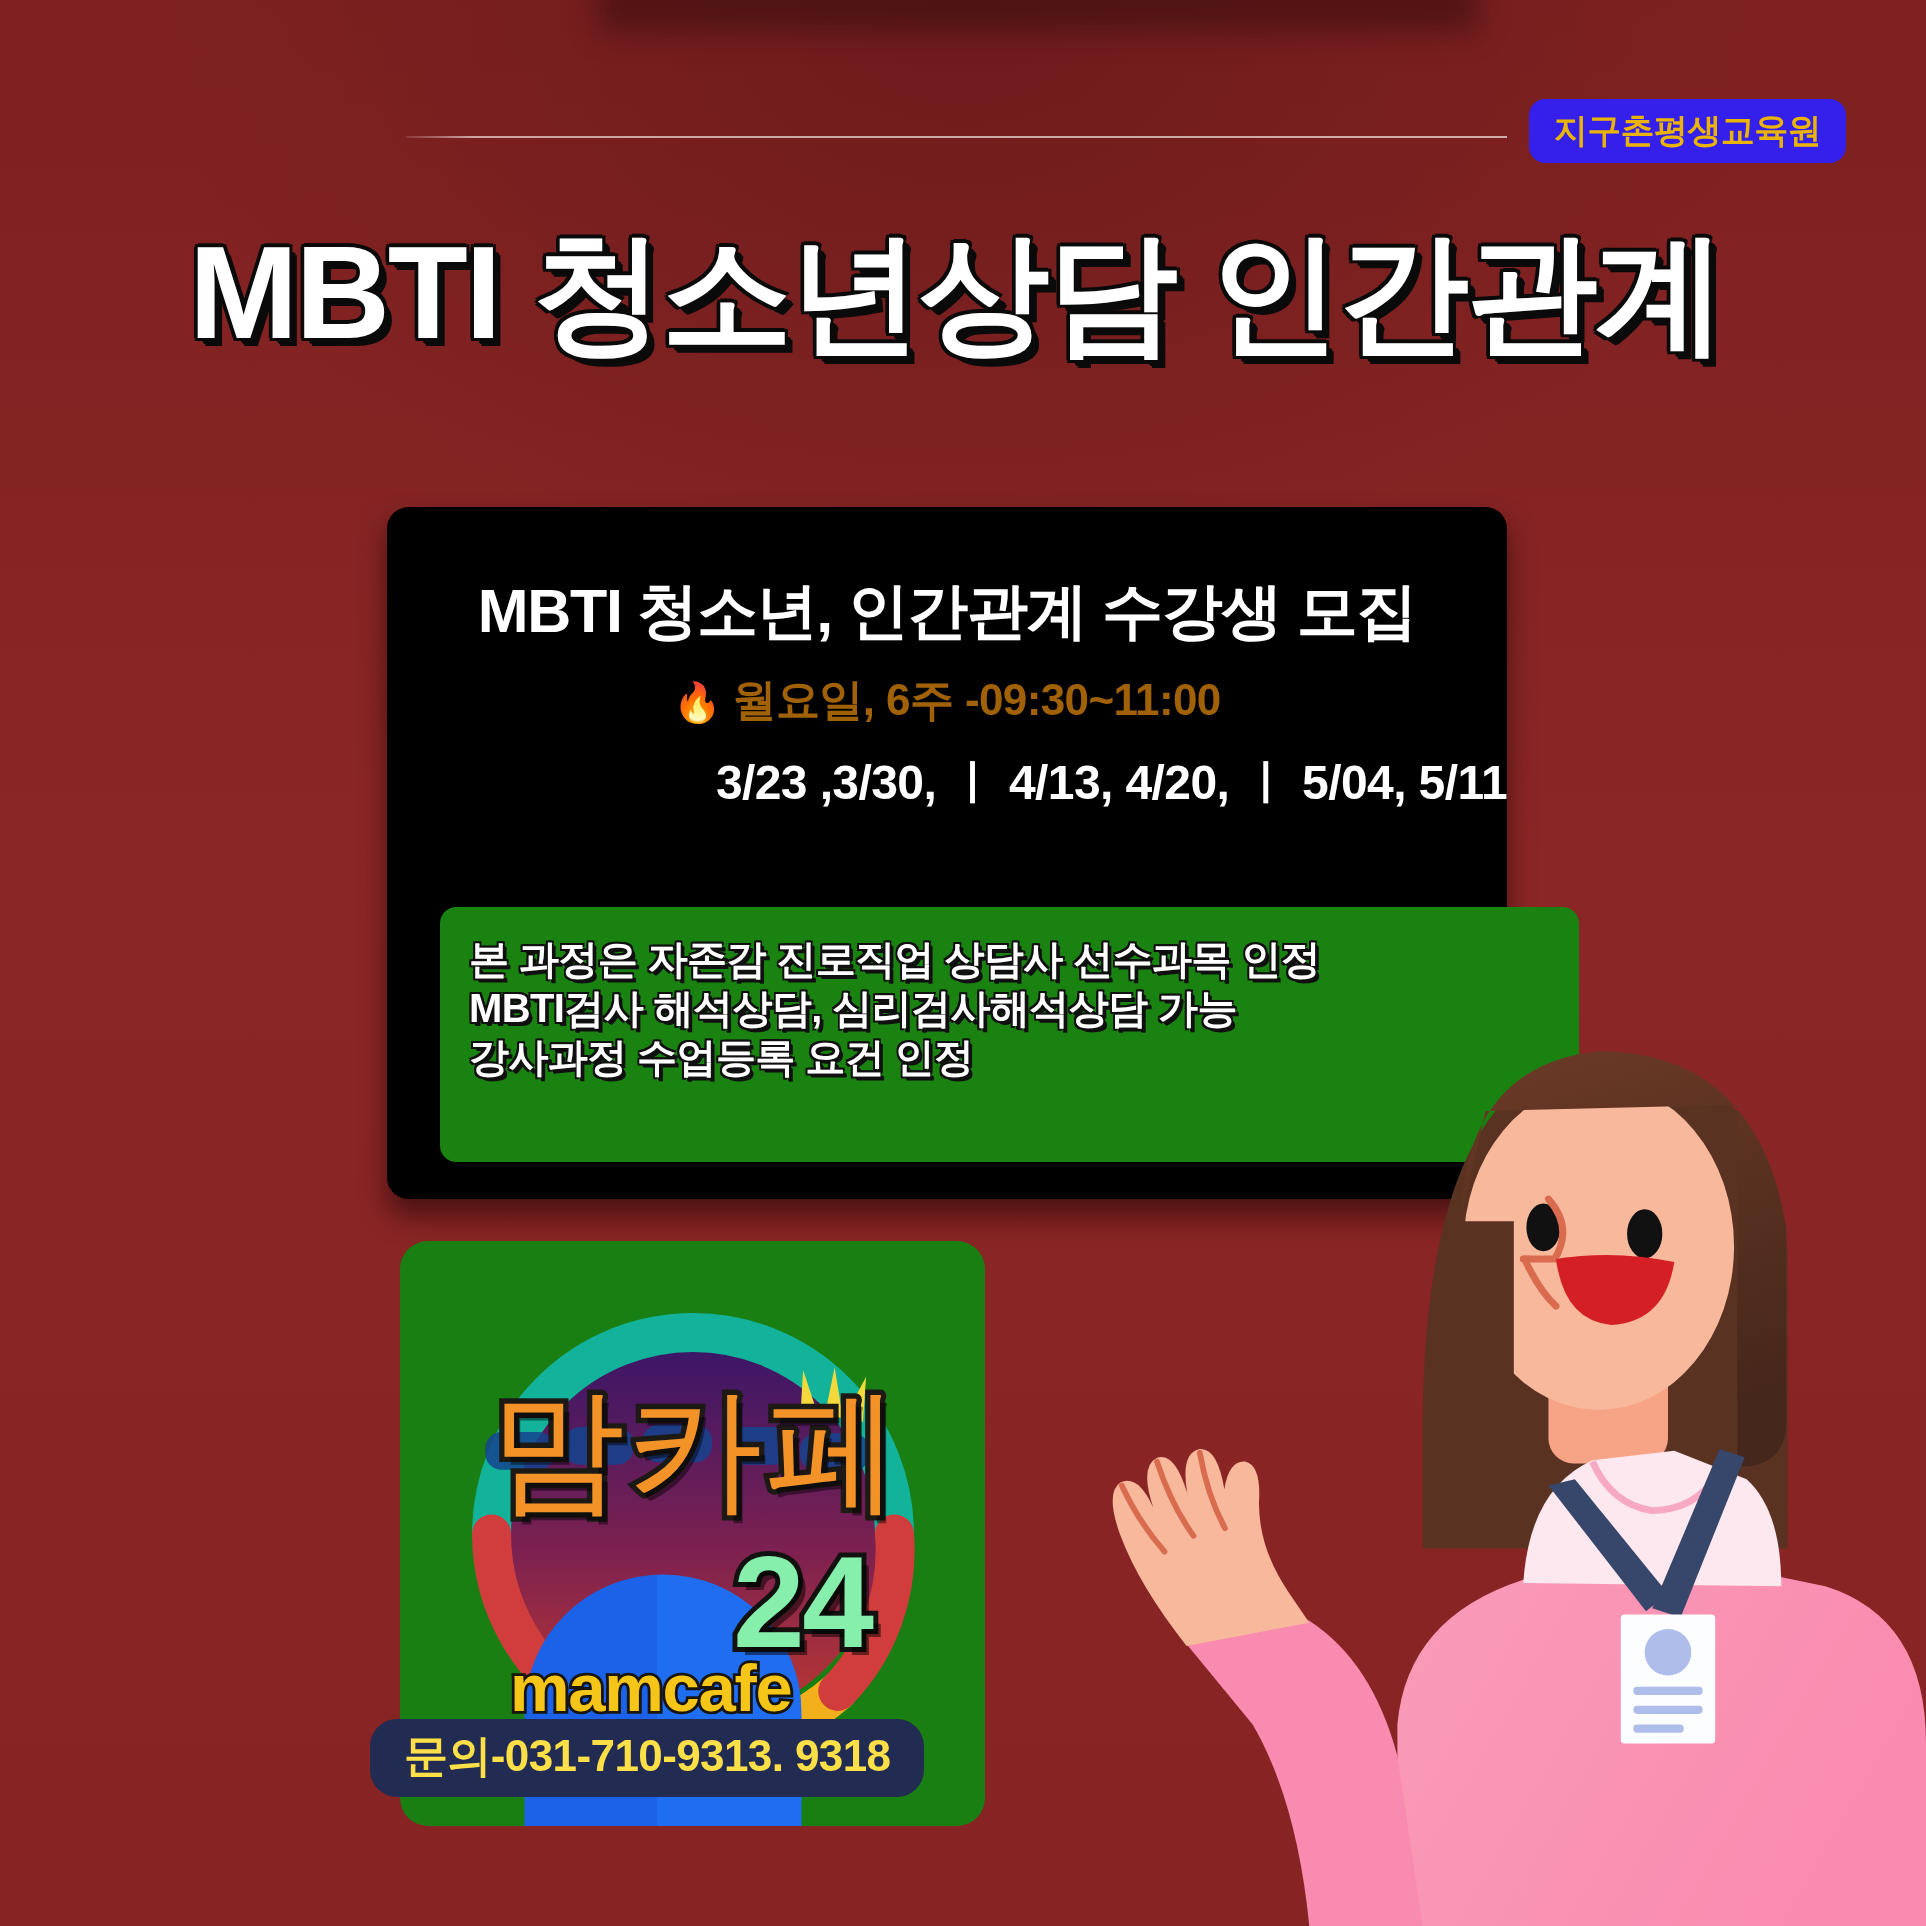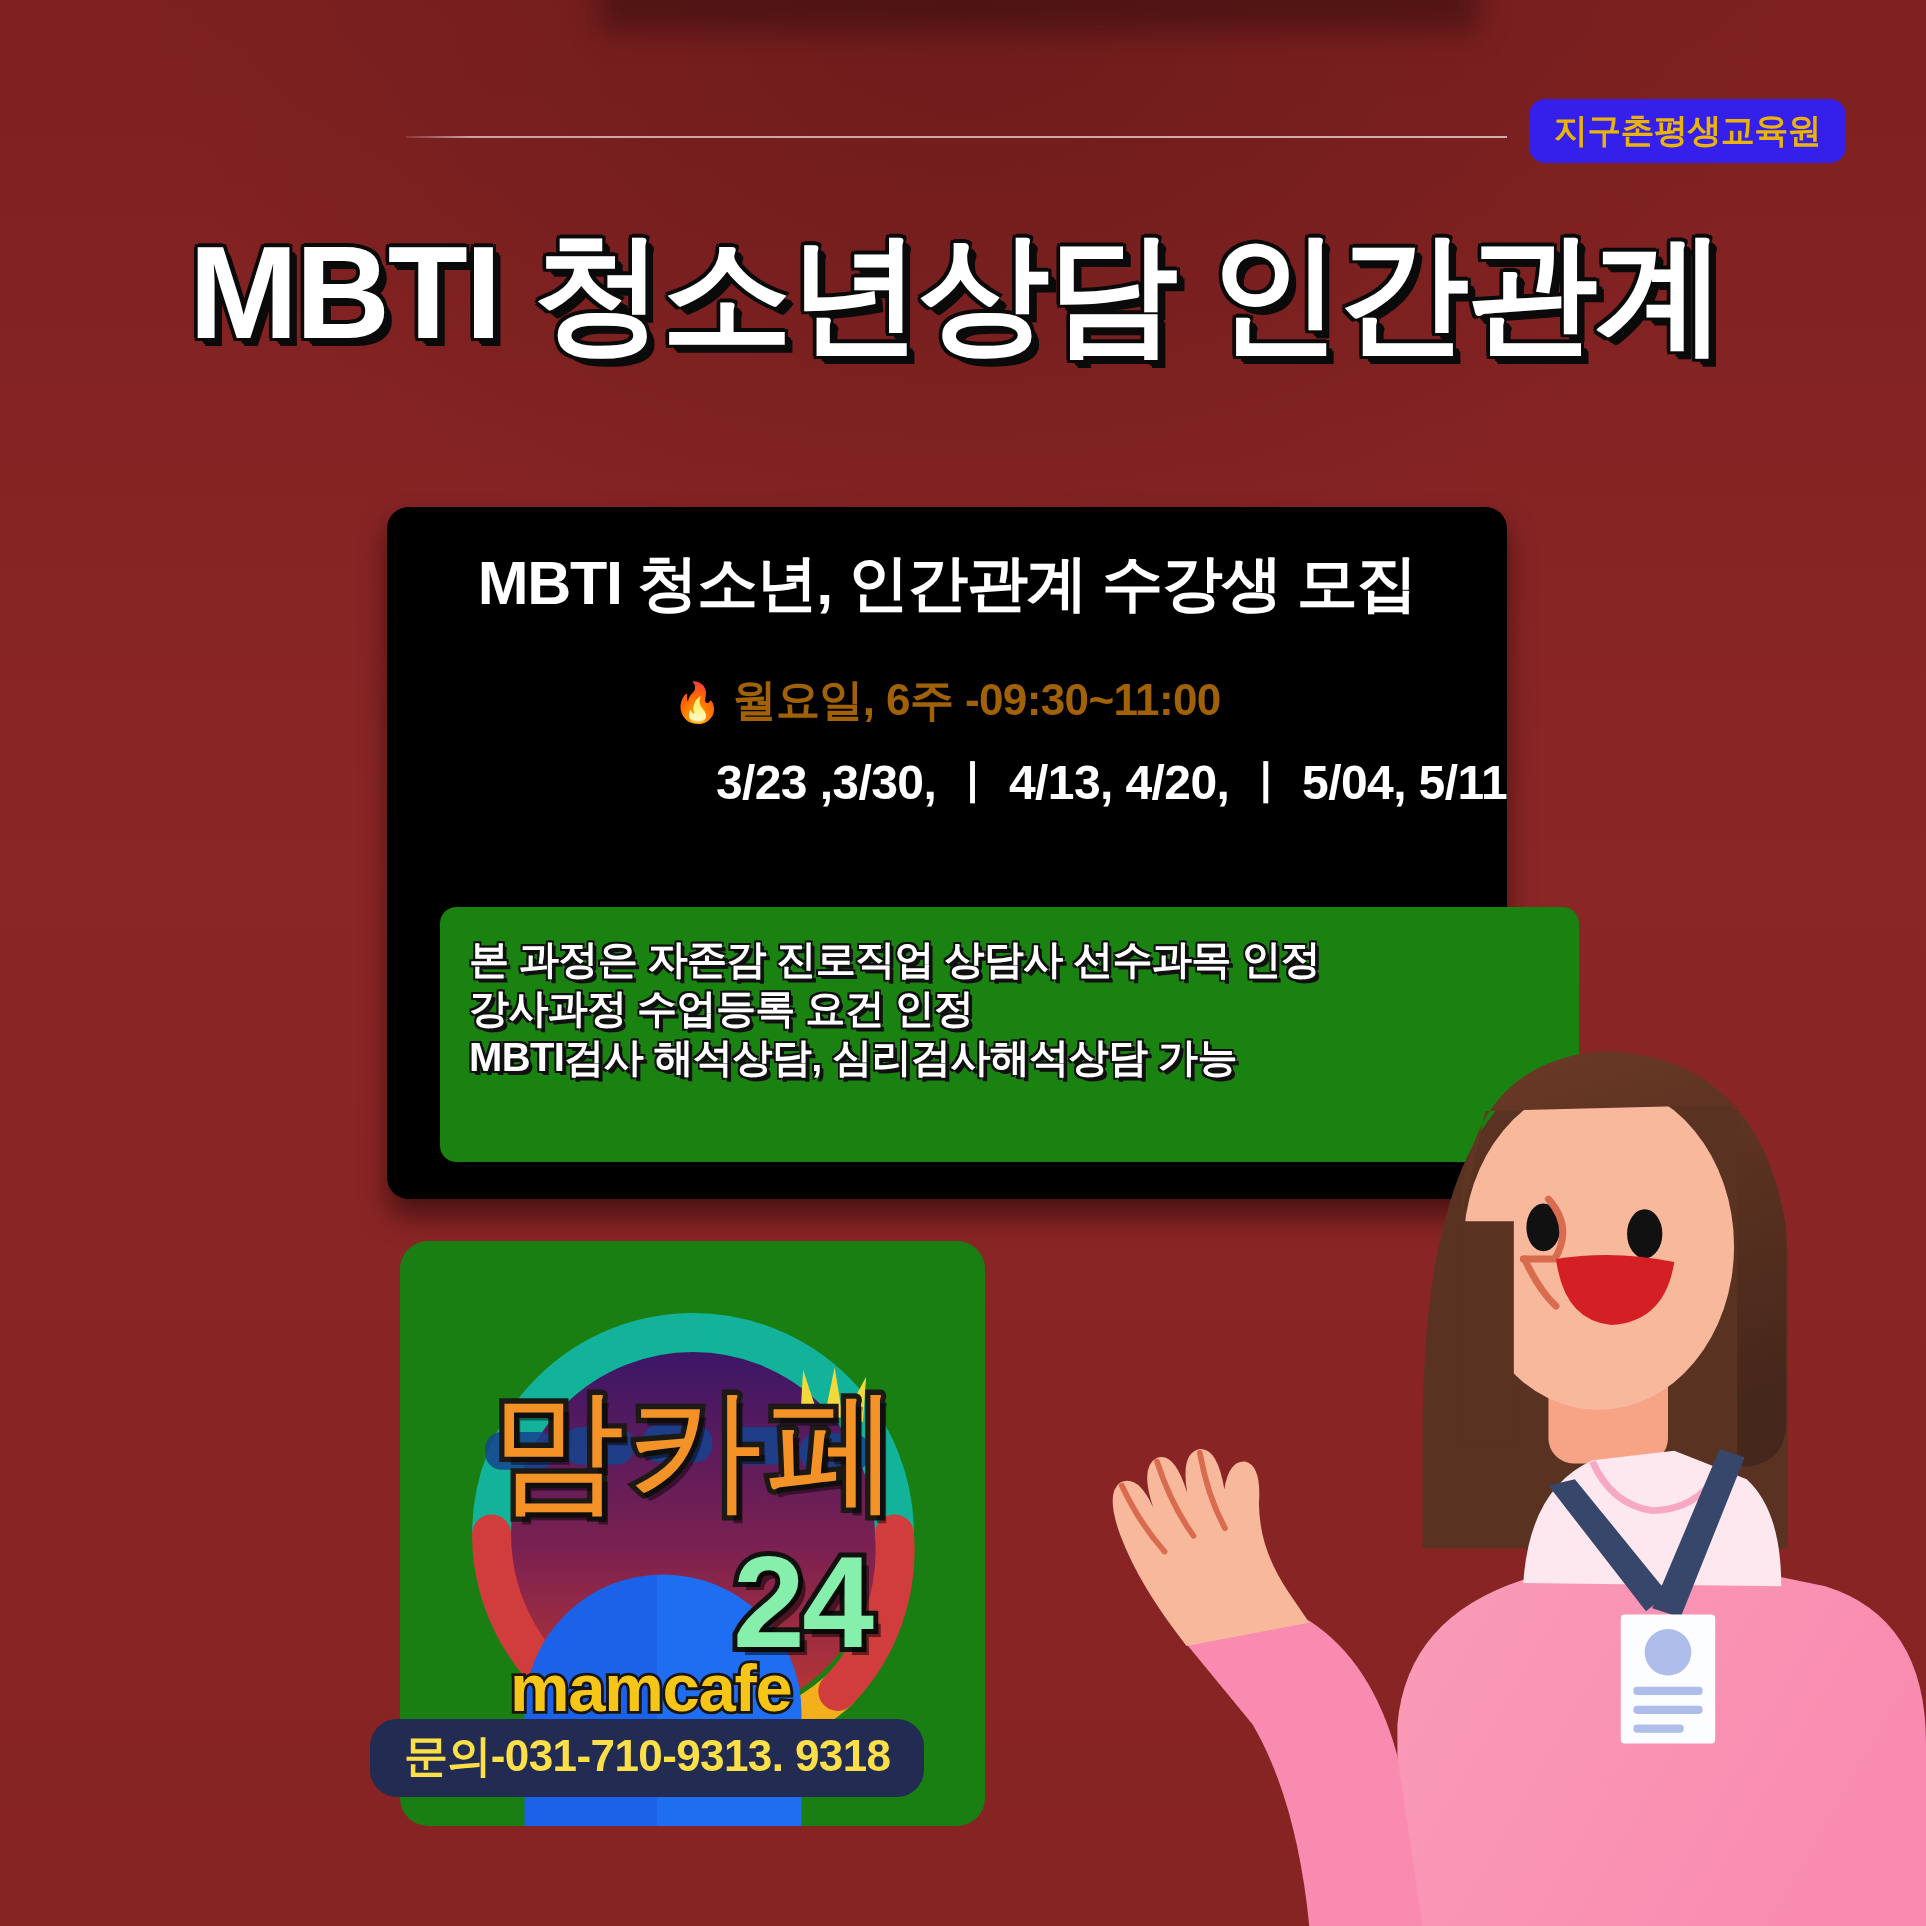--- a/index.html
+++ b/index.html
@@ -61,21 +61,21 @@
       -3.8px 0 0 #0a0a0a;
   }
   
   .black-card{
     position:absolute;left:387px;top:507px;width:1120px;height:692px;
     background:#000000;
     border-radius:21.4px;
     box-shadow:0 16.4px 26.4px rgba(25,4,4,.55);
   }
   .card-headline{
-    position:absolute;left:0;right:0;top:44px;
+    position:absolute;left:0;right:0;top:72px;
     text-align:center;
     color:#ffffff;
     font-size:61px;
     font-weight:bold;
     letter-spacing:-1.3px;
     line-height:1.05;
     white-space:nowrap;
   }
   .card-schedule{
     position:absolute;left:0;right:0;top:169px;
@@ -215,22 +215,22 @@
   <div class="black-card">
     <div class="card-headline">MBTI 청소년, 인간관계 수강생 모집</div>
     <div class="card-schedule">
       <span class="fire-icon">🔥</span><span>월요일, 6주 -09:30~11:00</span>
     </div>
     <div class="card-dates">3/23 ,3/30, ㅣ 4/13, 4/20, ㅣ 5/04, 5/11</div>
   </div>
 
   <div class="green-box">
     <div class="green-line">본 과정은 자존감 진로직업 상담사 선수과목 인정</div>
+    <div class="green-line">MBTI검사 해석상담, 심리검사해석상담 가능</div>
     <div class="green-line">강사과정 수업등록 요건 인정</div>
-    <div class="green-line">MBTI검사 해석상담, 심리검사해석상담 가능</div>
   </div>
 
   <div class="logo-box">
     <div class="logo-ring-wrap">
       <svg class="logo-ring" viewBox="0 0 780 780">
         <defs>
           <linearGradient id="gdark" x1="0" y1="0" x2="0" y2="1">
             <stop offset="0%" stop-color="#3a1668"></stop>
             <stop offset="55%" stop-color="#7d2150"></stop>
             <stop offset="100%" stop-color="#c0392f"></stop>

